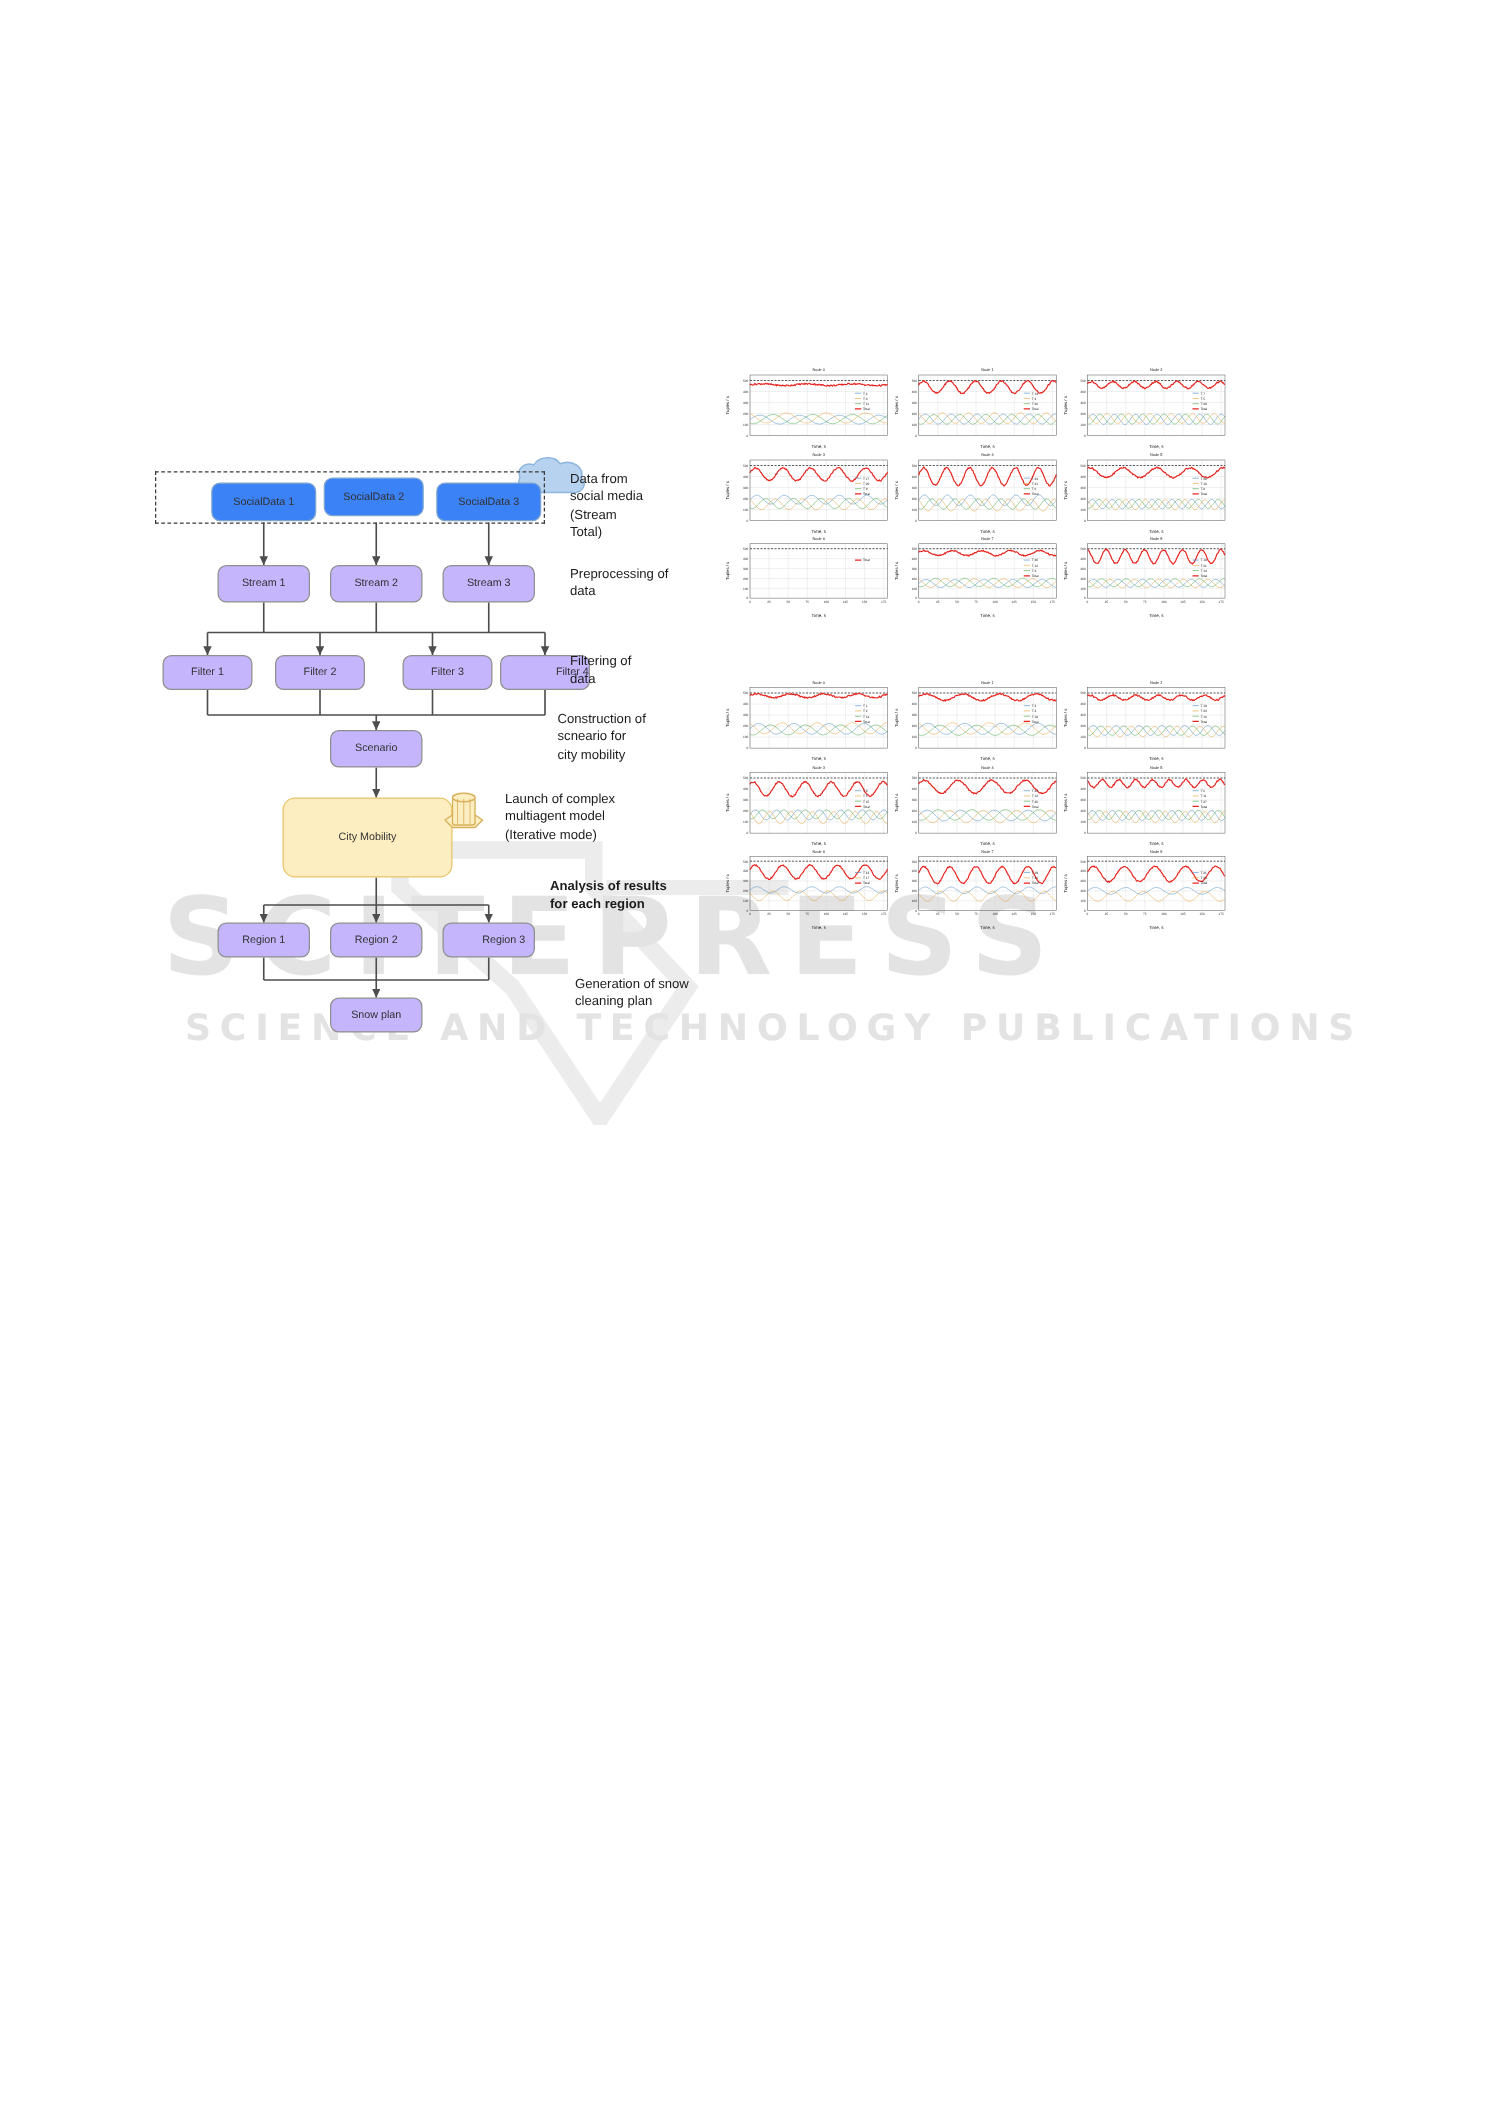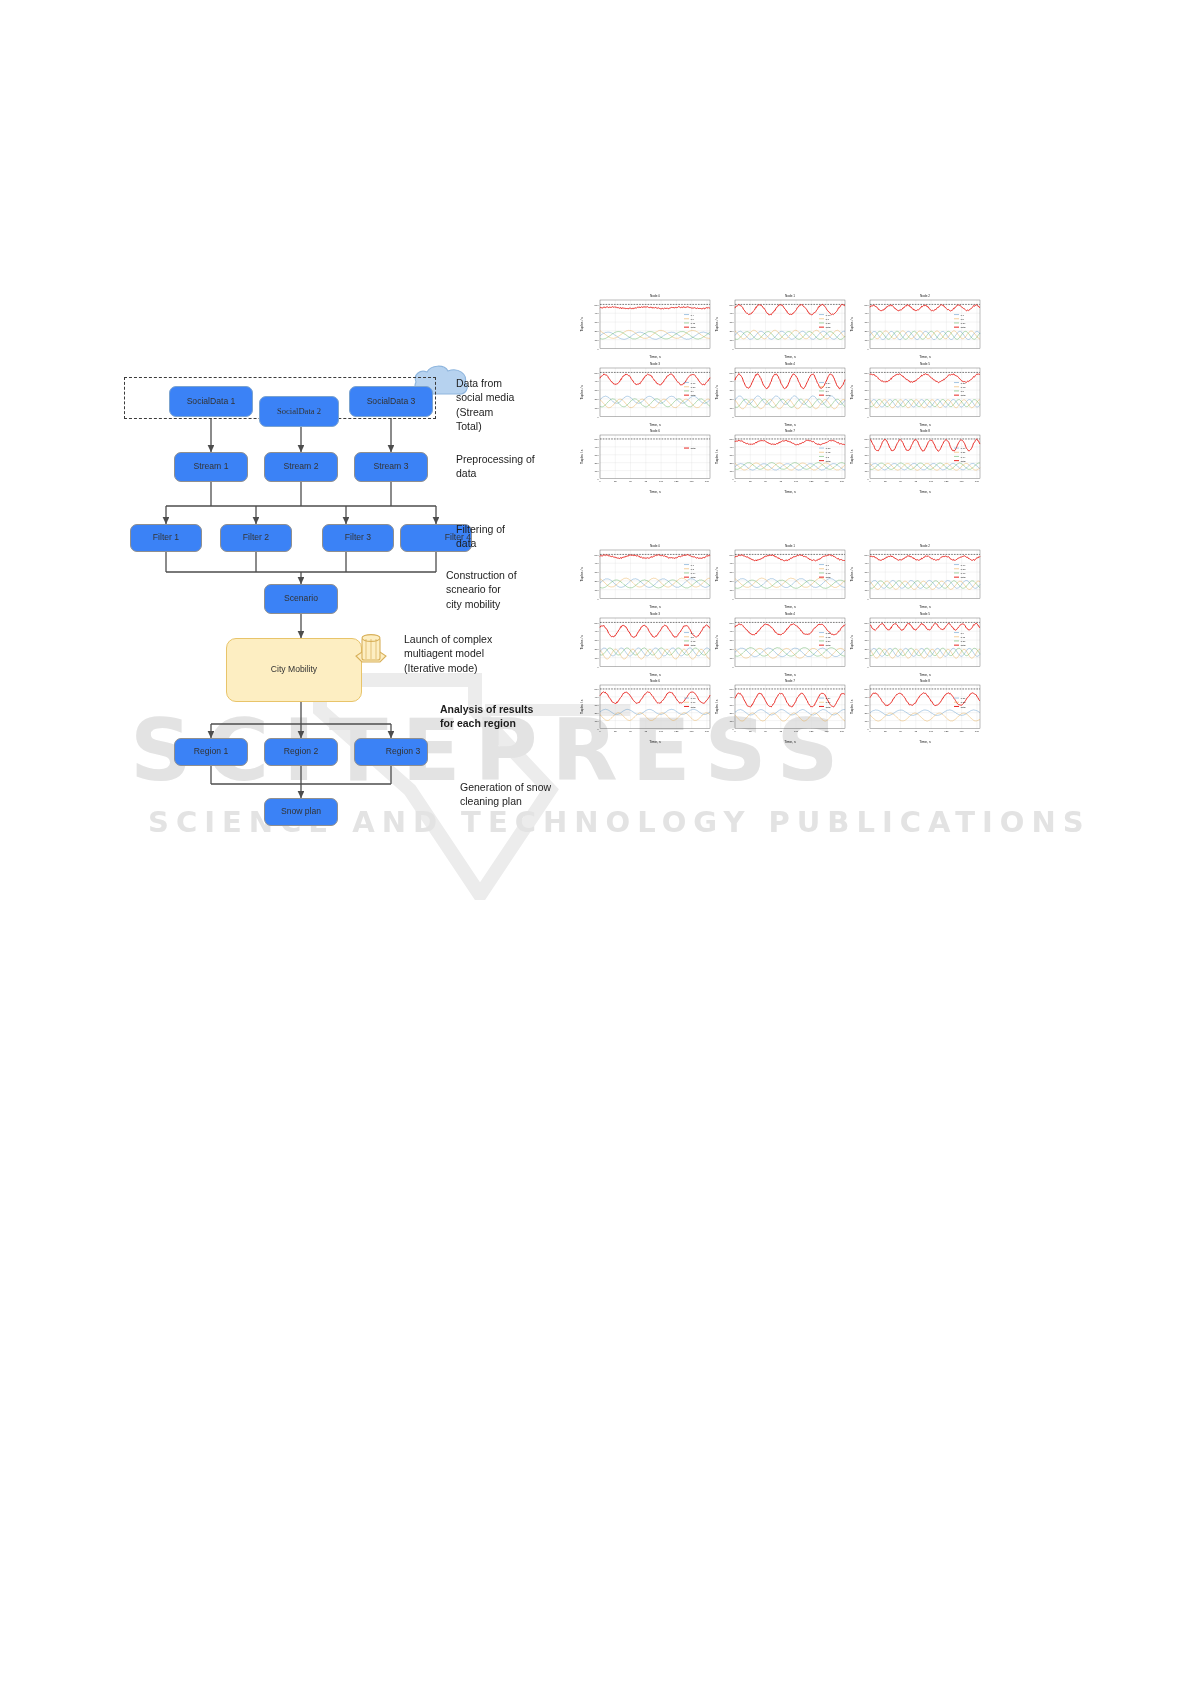--- a/index.html
+++ b/index.html
@@ -15,21 +15,21 @@
   #wm-sub{left:148px;top:115px;font-size:29px;letter-spacing:7px;}
   .wm-logo{position:absolute;z-index:0;pointer-events:none;}
 
   
   #diagram{position:absolute;left:110px;top:360px;width:480px;height:470px;z-index:2;}
   #diagram svg{position:absolute;left:0;top:0;}
 
   .node{position:absolute;box-sizing:border-box;border:1px solid #8f8f8f;
         border-radius:7px;display:flex;align-items:center;justify-content:center;
         font-size:8.6px;color:#333;text-align:center;line-height:1.15;
-        background:#3b82f6;}
+        background:#c4b5fd;}
   .node.social{background:#3b82f6;border-color:#7ba3cf;}
   .node.city{background:#fdeec2;border-color:#e8c46a;border-radius:10px;}
 
   .dash-box{position:absolute;border:1.1px dashed #3b3b3b;box-sizing:border-box;}
 
   .stage-label{position:absolute;font-size:10.5px;line-height:1.38;color:#1c1c1c;
                font-family:"Liberation Sans",sans-serif;}
 
   
   .chart-grid{position:absolute;z-index:2;display:grid;
@@ -118,21 +118,21 @@
   <svg style="position:absolute;left:300px;top:4px;" width="62" height="34" viewBox="0 0 62 34">
     <path d="M16,30 C7,30 3,24 6,18 C3,11 10,5 17,8 C21,1 34,0 38,7
              C48,3 58,10 55,19 C60,23 56,31 48,30 Z" fill="#b6d2ef" stroke="#8fb6de" stroke-width="1.2"></path>
   </svg>
 
   <div class="dash-box" style="left:14px;top:17px;width:312px;height:42px;"></div>
 
   <div class="node social" style="left:59px;top:26px;width:84px;height:31px;">
     <span>SocialData 1</span>
   </div>
-  <div class="node social" style="left:149px;top:36px;width:80px;height:31px;font-family:Liberation Serif, serif;">
+  <div class="node social" style="left:149px;top:22px;width:80px;height:31px;">
     <span>SocialData 2</span>
   </div>
   <div class="node social" style="left:239px;top:26px;width:84px;height:31px;">
     <span>SocialData 3</span>
   </div>
 
   <div class="node" style="left:64px;top:92px;width:74px;height:30px;">
     <span>Stream 1</span>
   </div>
   <div class="node" style="left:154px;top:92px;width:74px;height:30px;">

